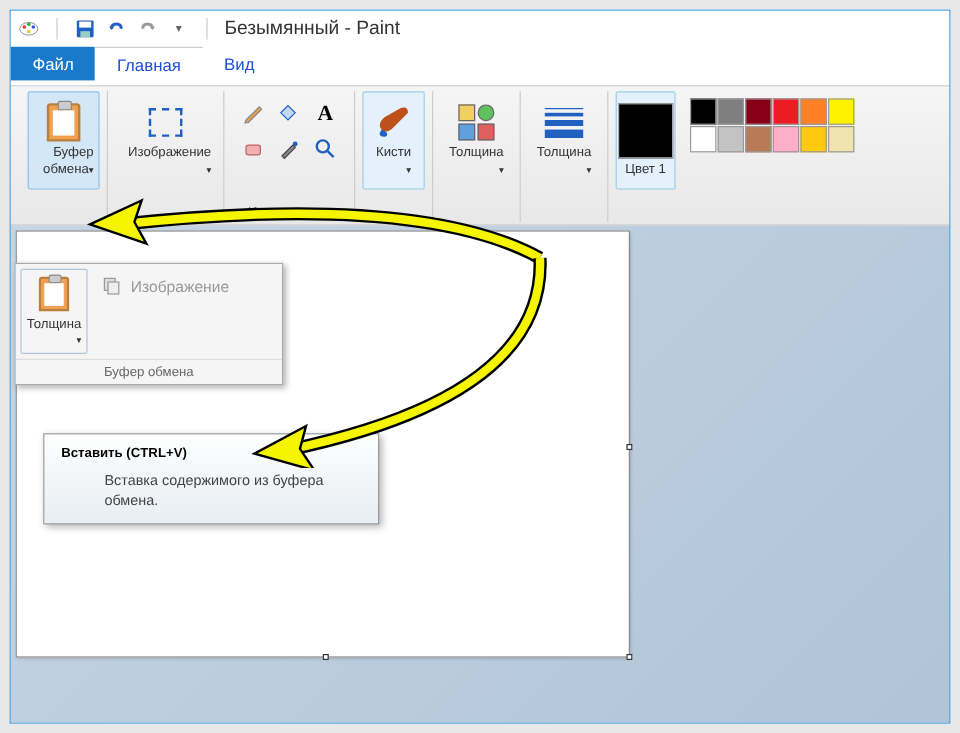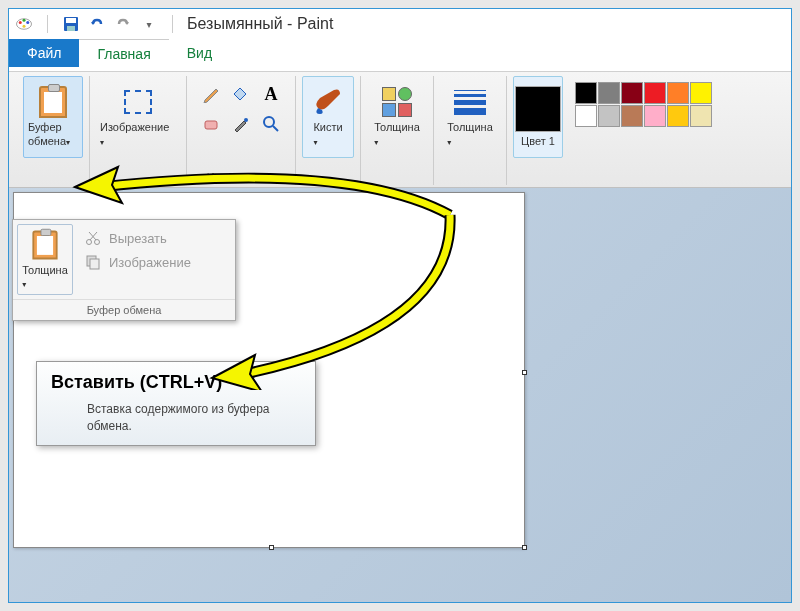--- a/index.html
+++ b/index.html
@@ -9,34 +9,34 @@
     .window-inner { border: 1px solid #3395d6; background: #fff; width: 100%; height: 100%; }
     
     .title-bar { height: 30px; background: #fff; display: flex; align-items: center; padding: 0 6px; }
     .title-icons { display: flex; align-items: center; gap: 8px; }
     .paint-icon { width: 18px; height: 18px; }
     .qat-btn { width: 18px; height: 18px; display: flex; align-items: center; justify-content: center; cursor: pointer; }
     .title-sep { width: 1px; height: 18px; background: #ccc; margin: 0 6px; }
     .title-text { margin-left: 8px; font-size: 16px; color: #333; }
     
     .tab-bar { height: 32px; background: #fff; display: flex; align-items: flex-start; }
-    .tab { padding: 6px 18px; font-size: 14px; color: #15803d; cursor: pointer; }
+    .tab { padding: 6px 18px; font-size: 14px; color: #1d4ed8; cursor: pointer; }
     .tab.file { background: #1979ca; color: #fff; }
     .tab.active { background: #fff; border-top: 1px solid #ccc; }
     
     .ribbon { background: linear-gradient(#f5f5f5, #e8e8e8); border-top: 1px solid #d0d0d0; border-bottom: 1px solid #c0c0c0; display: flex; padding: 4px 8px 2px 8px; height: 117px; }
     .ribbon-group { display: flex; flex-direction: column; align-items: center; border-right: 1px solid #ccc; padding: 0 6px; position: relative; }
     .ribbon-group.no-border { border-right: none; }
     .group-body { display: flex; align-items: flex-start; flex: 1; }
     .group-label { font-size: 11px; color: #666; padding: 2px 0; text-align: center; width: 100%; }
     
     .big-btn { display: flex; flex-direction: column; align-items: center; justify-content: center; width: 60px; height: 82px; padding: 4px; cursor: pointer; border-radius: 2px; }
     .big-btn.highlighted { background: #d4e7f7; border: 1px solid #8cc2ed; }
     .big-btn.highlighted2 { background: #e4f0fb; border: 1px solid #9ccee8; }
-    .big-btn-label { font-size: 11px; text-align: left; line-height: 1.2; margin-top: 3px; color: #333; }
+    .big-btn-label { font-size: 11px; text-align: right; line-height: 1.2; margin-top: 3px; color: #333; }
     .big-icon { width: 32px; height: 32px; display: flex; align-items: center; justify-content: center; }
     .dropdown-arrow { font-size: 8px; color: #333; }
     
     .tool-grid { display: grid; grid-template-columns: repeat(3, 28px); grid-template-rows: repeat(2, 28px); gap: 2px; padding: 4px; }
     .tool-btn { width: 28px; height: 28px; display: flex; align-items: center; justify-content: center; cursor: pointer; }
     
     .color-box { width: 46px; height: 46px; border: 1px solid #aaa; }
     .color-grid { display: grid; grid-template-columns: repeat(6, 22px); grid-template-rows: repeat(2, 22px); gap: 1px; }
     .swatch { width: 22px; height: 22px; border: 1px solid #999; }
     
@@ -45,21 +45,21 @@
     .canvas-handle { width: 5px; height: 5px; background: #fff; border: 1px solid #333; position: absolute; }
     
     .dropdown-panel { position: absolute; left: 12px; top: 219px; width: 224px; background: #f5f5f5; border: 1px solid #aaa; box-shadow: 2px 2px 5px rgba(0,0,0,0.3); z-index: 10; }
     .dd-body { display: flex; padding: 4px; }
     .dd-big-btn { display: flex; flex-direction: column; align-items: center; width: 56px; padding: 4px; border: 1px solid #b0c4d8; border-radius: 2px; }
     .dd-items { flex: 1; padding: 2px 8px; }
     .dd-item { display: flex; align-items: center; gap: 8px; padding: 4px; font-size: 13px; color: #999; }
     .dd-footer { text-align: center; font-size: 11px; color: #666; padding: 4px; border-top: 1px solid #ddd; }
     
     .tooltip { position: absolute; left: 36px; top: 361px; width: 280px; background: linear-gradient(#fdfefe, #e8eef3); border: 1px solid #999; padding: 10px 14px; box-shadow: 2px 2px 6px rgba(0,0,0,0.3); z-index: 20; }
-    .tooltip-title { font-size: 18px; font-weight: bold; margin-bottom: 8px; }
+    .tooltip-title { font-size: 11px; font-weight: bold; margin-bottom: 8px; }
     .tooltip-text { font-size: 12px; color: #444; line-height: 1.4; margin-left: 36px; }
     
     .arrow-svg { position: absolute; z-index: 30; pointer-events: none; }
     
     .clipboard-icon { width: 28px; height: 32px; background: #f0a050; border: 2px solid #b8803a; border-radius: 3px 3px 0 0; position: relative; }
     .clipboard-icon::before { content: ''; position: absolute; top: -4px; left: 7px; width: 10px; height: 6px; background: #ccc; border: 1px solid #888; border-radius: 2px; }
     .clipboard-icon::after { content: ''; position: absolute; top: 4px; left: 3px; right: 3px; bottom: 3px; background: #fff; }
     
     .select-icon { width: 28px; height: 24px; border: 2px dashed #2060c0; }
     .brush-icon { font-size: 28px; }
@@ -251,29 +251,20 @@
 
 <div class="dropdown-panel">
   <div class="dd-body">
     <div class="dd-big-btn">
       <div class="clipboard-icon" style="transform:scale(0.9);"></div>
       <div class="big-btn-label"><span>Толщина</span><br><span class="dropdown-arrow">▾</span></div>
     </div>
     <div class="dd-items">
       <div class="dd-item">
         <svg width="16" height="16" viewBox="0 0 16 16">
-            <circle cx="4" cy="12" r="2.5" fill="none" stroke="#999"></circle>
-            <circle cx="12" cy="12" r="2.5" fill="none" stroke="#999"></circle>
-            <line x1="5" y1="10" x2="12" y2="2" stroke="#999"></line>
-            <line x1="11" y1="10" x2="4" y2="2" stroke="#999"></line>
-          </svg>
-        <span>Вырезать</span>
-      </div>
-      <div class="dd-item">
-        <svg width="16" height="16" viewBox="0 0 16 16">
             <rect x="2" y="2" width="9" height="10" fill="#ddd" stroke="#999"></rect>
             <rect x="5" y="5" width="9" height="10" fill="#eee" stroke="#999"></rect>
           </svg>
         <span>Изображение</span>
       </div>
     </div>
   </div>
   <div class="dd-footer">Буфер обмена</div>
 </div>
 

